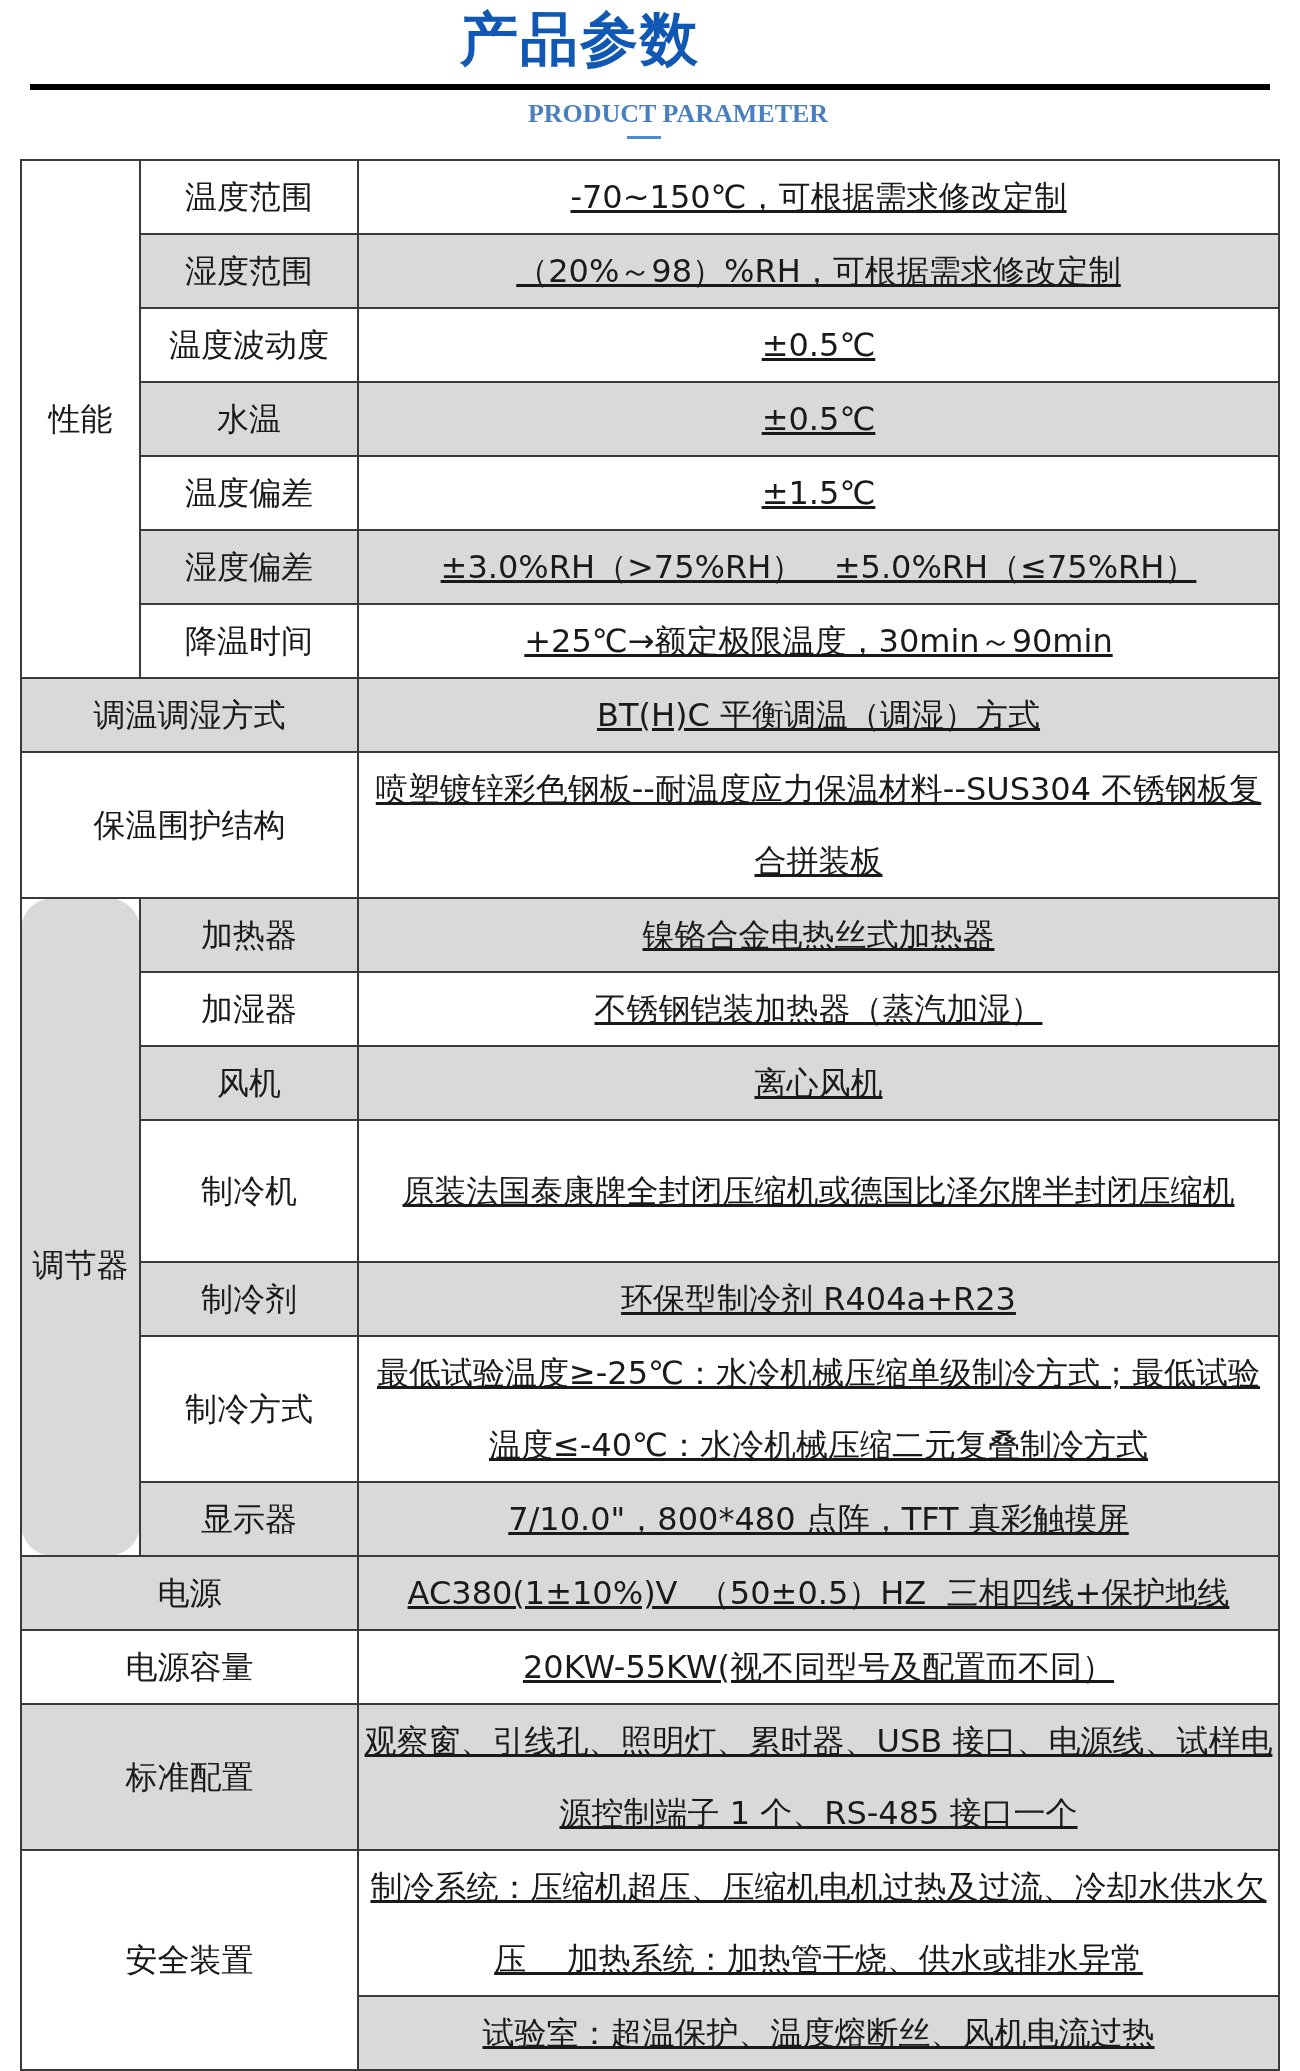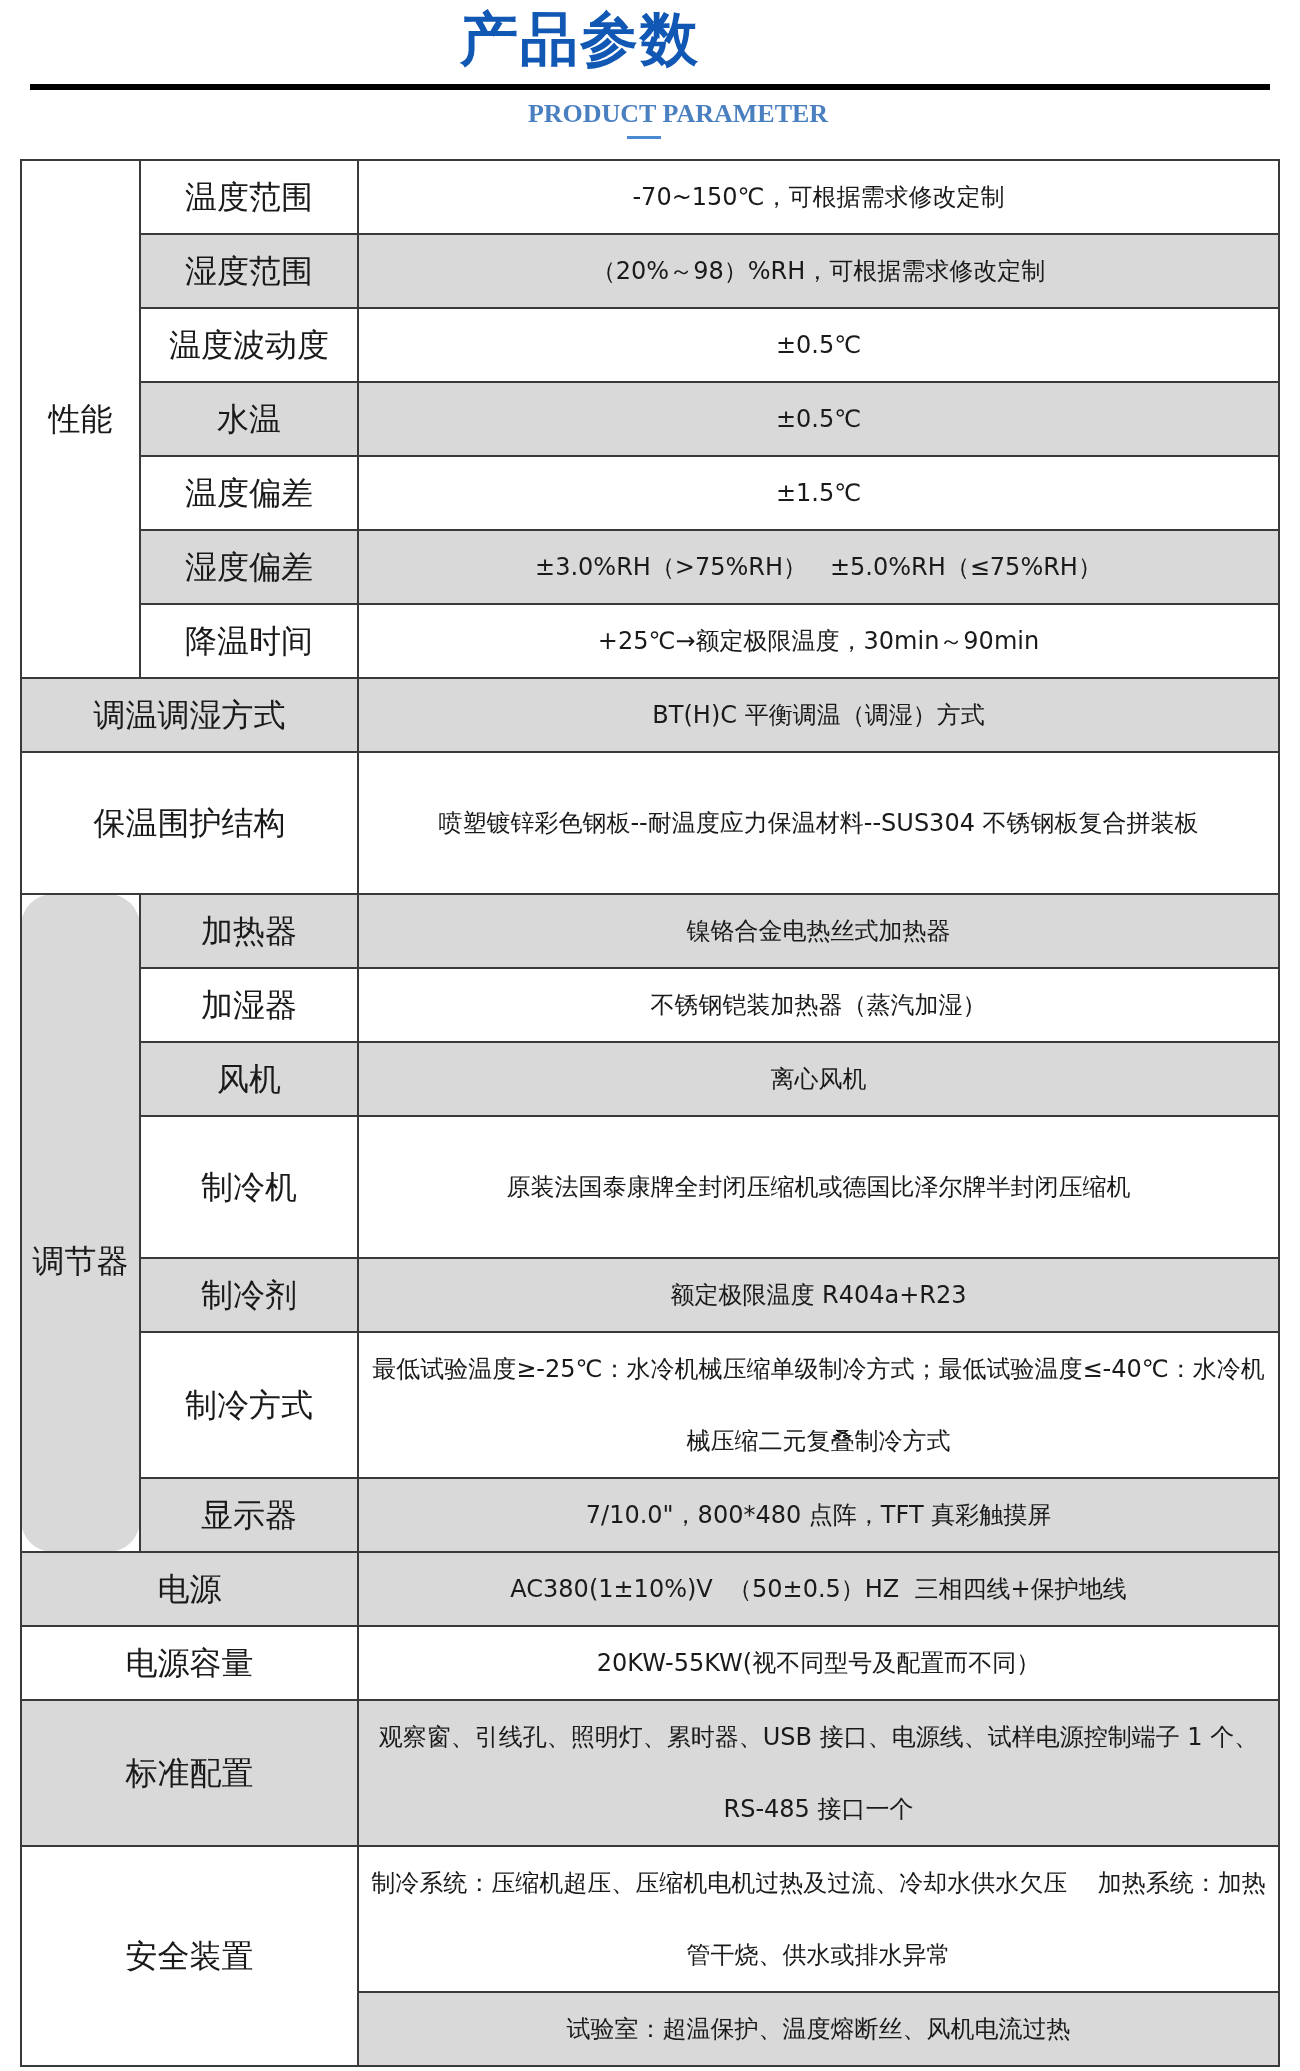--- a/index.html
+++ b/index.html
@@ -11,21 +11,21 @@
   .subtitle { position: absolute; left: 0; width: 1300px; top: 98px; text-align: center;
               font-family: "Liberation Serif", "DejaVu Serif", serif; font-weight: bold;
               font-size: 26px; color: #4a7fc0; line-height: 32px; padding-left: 28px; }
   .subbar { position: absolute; left: 627px; width: 34px; top: 136px; height: 3px; background: #4a8ad0; }
 
   table.spec { position: absolute; left: 20px; top: 159px; width: 1258px;
                border-collapse: collapse; table-layout: fixed; }
   table.spec td { border: 2px solid #3a3a3a; text-align: center; vertical-align: middle;
                   font-size: 32px; line-height: 72px; padding: 0 4px; color: #1a1a1a;
                   overflow: hidden; white-space: normal; }
-  table.spec td.val { font-size: 24px; }
+  table.spec td.val { font-size: 32px; text-decoration: underline; }
   tr.h1 td { height: 69px; }
   tr.h2 td { height: 140px; margin-left: 37px; }
   .gray { background: #d9d9d9; }
   .white { background: #ffffff; }
   td.grp { font-size: 32px; border-radius: 32px; }
   td.twoline { line-height: 72px; }
 </style>
 </head>
 <body>
 
@@ -94,21 +94,21 @@
     <tr class="h1">
       <td class="gray">风机</td>
       <td class="gray val">离心风机</td>
     </tr>
     <tr class="h2">
       <td class="white">制冷机</td>
       <td class="white val twoline">原装法国泰康牌全封闭压缩机或德国比泽尔牌半封闭压缩机</td>
     </tr>
     <tr class="h1">
       <td class="gray">制冷剂</td>
-      <td class="gray val">额定极限温度 R404a+R23</td>
+      <td class="gray val">环保型制冷剂 R404a+R23</td>
     </tr>
     <tr class="h2">
       <td class="white">制冷方式</td>
       <td class="white val twoline">最低试验温度≥-25℃：水冷机械压缩单级制冷方式；最低试验温度≤-40℃：水冷机械压缩二元复叠制冷方式</td>
     </tr>
     <tr class="h1">
       <td class="gray">显示器</td>
       <td class="gray val">7/10.0"，800*480 点阵，TFT 真彩触摸屏</td>
     </tr>
 

